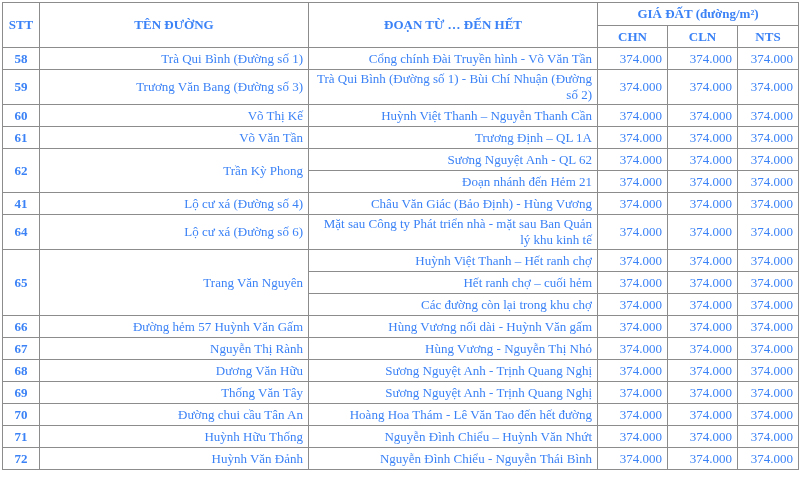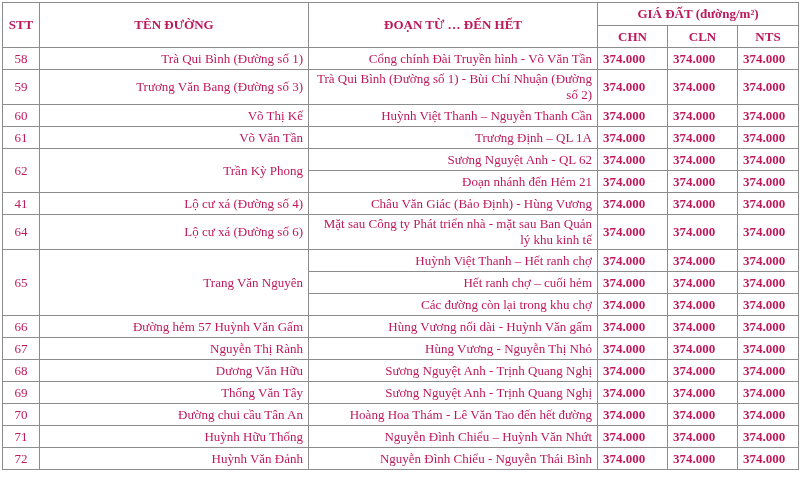--- a/index.html
+++ b/index.html
@@ -1,32 +1,32 @@
 <!DOCTYPE html>
 <html><head>
 <meta charset="utf-8">
 <style>
   html, body { margin:0; padding:0; background:#ffffff; }
   body { width:800px; height:491px; overflow:hidden; }
   table.price-table {
     position:absolute; left:2px; top:2px;
     border-collapse:collapse;
     font-family:"Liberation Serif", serif;
-    font-size:13px; color:#be185d;
+    font-size:13px; color:#3b82f6;
     table-layout:fixed;
   }
   .price-table td, .price-table th {
     border:1px solid #8c8c8c;
     padding:0 5px;
     line-height:16px;
     vertical-align:middle;
   }
   .price-table th { font-weight:bold; text-align:center; }
-  .c-stt { text-align:center; }
-  .c-price { text-align:left;font-weight:bold; }
+  .c-stt { text-align:center;font-weight:bold; }
+  .c-price { text-align:right; }
   .c-name, .c-seg { text-align:right; }
   tr.r1 td { height:21px; }
   tr.r2 td { height:34px; }
   tr.h1 th { height:22px; }
   tr.h2 th { height:21px;font-family:Liberation Serif, serif; }
 </style>
 </head>
 <body>
 
 <table class="price-table">

